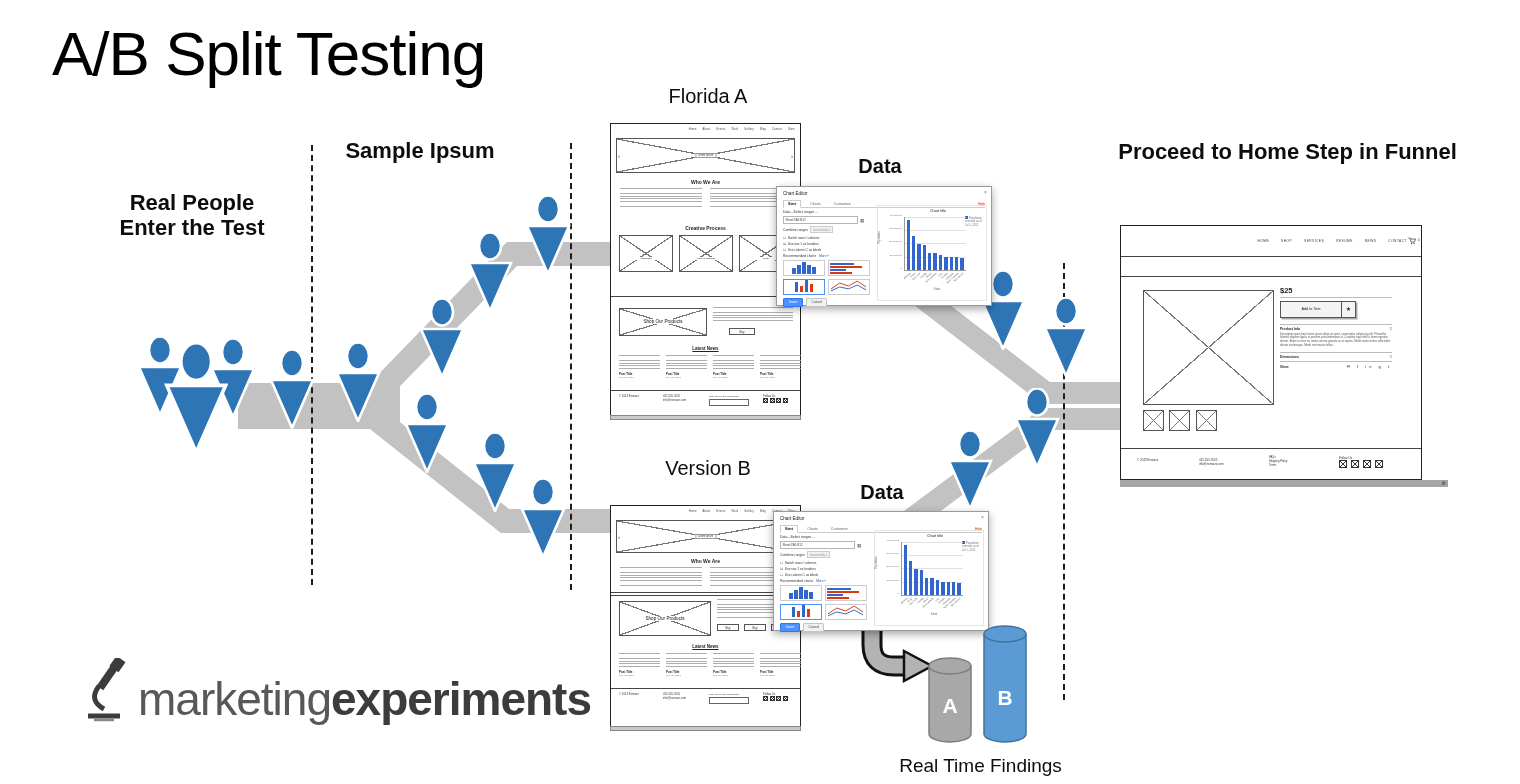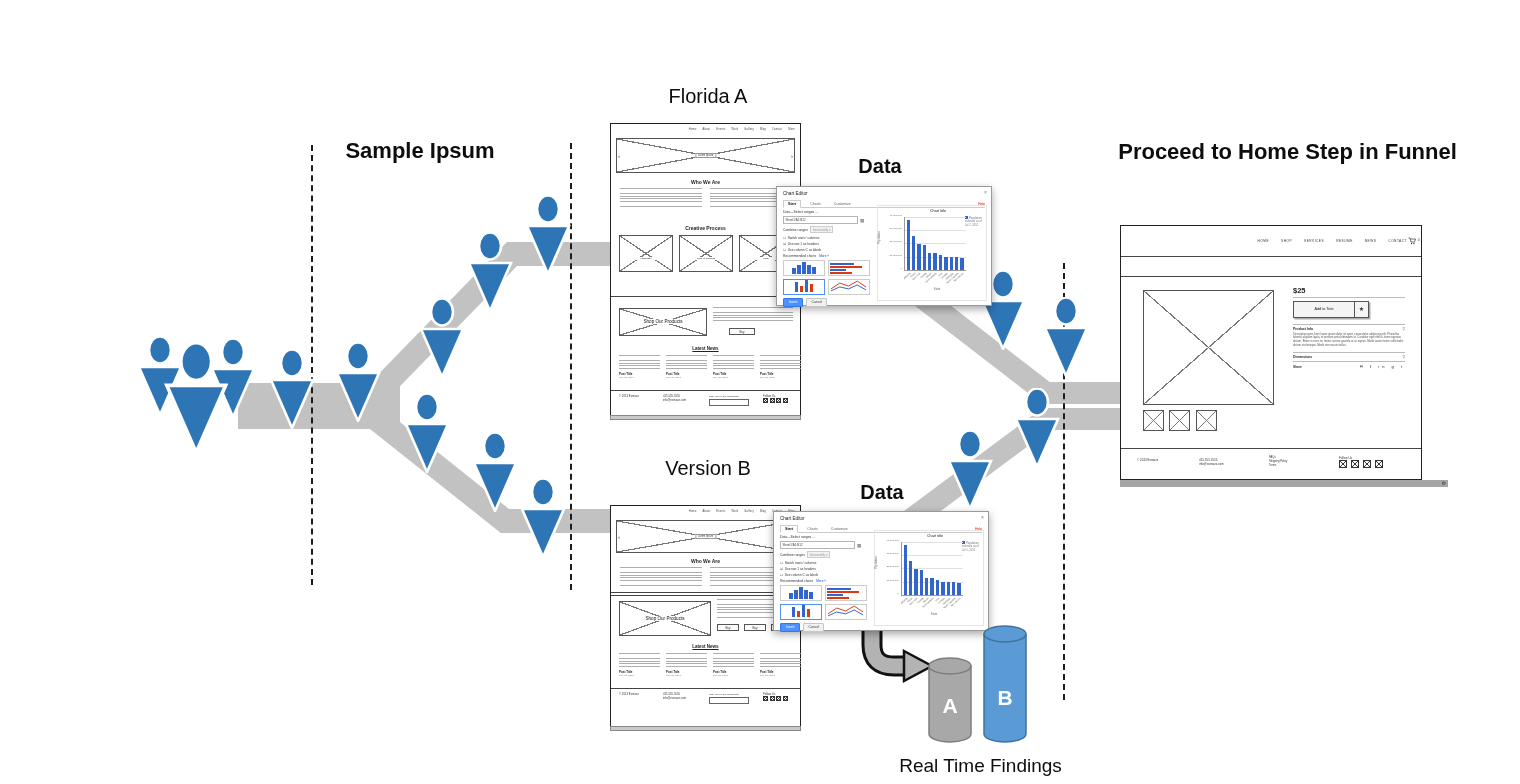--- a/index.html
+++ b/index.html
@@ -70,21 +70,21 @@
   .ce-plot .grid{position:absolute;left:0;right:0;height:0;border-top:0.5px solid #e0e0e0;}
   .ce-bar{width:3.4px;background:#3366cc;position:relative;z-index:1;}
   .ce-yt{position:absolute;left:7px;top:9px;width:17px;font-size:2.5px;color:#666;text-align:right;line-height:1;}
   .ce-ytitle{position:absolute;left:-5px;top:30px;font-size:2.7px;color:#666;transform:rotate(-90deg);}
   .ce-xlabs{position:absolute;left:26px;top:66px;width:62px;height:14px;display:flex;gap:2px;padding:0 1.5px;box-sizing:border-box;overflow:hidden;}
   .ce-xlabs span{width:3.4px;font-size:2.4px;color:#666;white-space:nowrap;transform:rotate(-42deg);transform-origin:top right;direction:rtl;}
   .ce-xtitle{position:absolute;left:28px;top:82px;width:62px;text-align:center;font-size:2.7px;color:#666;}
   
   #funnel-nav{position:absolute;right:14px;top:0;height:30px;display:flex;align-items:center;gap:12px;font-size:3.2px;letter-spacing:.5px;color:#333;}
   .fn-hr{position:absolute;left:0;right:0;height:0;border-top:0.8px solid #444;}
-  .f-right{position:absolute;left:172px;width:112px;font-size:3px;color:#333;}
+  .f-right{position:absolute;left:159px;width:112px;font-size:3px;color:#333;}
   .thin-hr{border:0;border-top:0.6px solid #bbb;margin:2px 0;}
   .acc-row{display:flex;justify-content:space-between;font-weight:bold;font-size:3.4px;color:#222;}
   #funnel-desc{font-size:2.75px;line-height:1.45;color:#555;margin-top:1.5px;}
   .share-ic{font-size:4px;letter-spacing:3px;color:#222;}
   
   .cyl{position:absolute;z-index:6;}
   .cyl-letter{position:absolute;width:100%;text-align:center;color:#fff;font-weight:bold;font-size:21px;z-index:7;}
   #logo{position:absolute;left:84px;top:658px;display:flex;align-items:flex-end;z-index:6;}
   #logo .lt{font-size:46px;font-weight:300;color:#58585a;letter-spacing:-1px;line-height:1;}
   #logo .bd{font-size:46px;font-weight:bold;color:#3c3c3e;letter-spacing:-1px;line-height:1;}
@@ -199,21 +199,26 @@
         </svg>
       </div>
       <div class="person" style="left: 947px; top: 430px;">
         <svg width="46" height="80" viewBox="0 0 46 80">
           <polygon points="2,31 44,31 23,79" fill="#2E75B6" stroke="#fff" stroke-width="2.6"></polygon>
           <ellipse cx="23" cy="14" rx="11" ry="13.5" fill="#2E75B6" stroke="#fff" stroke-width="2.6"></ellipse>
         </svg>
       </div>
     </div>
 
+  <div class="big-title">A/B Split Testing</div>
   <div class="stage-h" style="left:330px;top:138px;width:180px;">Sample Ipsum</div>
+  <div class="stage-h" style="left:92px;top:190px;width:200px;">
+    <span>Real People</span><br>
+    <span>Enter the Test</span>
+  </div>
   <div class="stage-h" style="left:1090px;top:139px;width:395px;">Proceed to Home Step in Funnel</div>
   <div class="plain-h" style="left:648px;top:85px;width:120px;">Florida A</div>
   <div class="plain-h" style="left:648px;top:457px;width:120px;">Version B</div>
   <div class="stage-h" style="left:840px;top:155px;width:80px;font-size:20px;">Data</div>
   <div class="stage-h" style="left:842px;top:481px;width:80px;font-size:20px;">Data</div>
   <div class="plain-h" style="left:878px;top:755px;width:205px;font-size:19px;">Real Time Findings</div>
 
   <div class="page" style="left:610px;top:123px;width:191px;height:297px;">
     <div class="wnav">
         <span>Home</span>
@@ -616,14 +621,25 @@
     <div class="cyl-letter" style="top:38px;">A</div>
   </div>
   <div class="cyl" style="left:982px;top:624px;">
     <svg width="46" height="120" viewBox="0 0 46 120">
       <path d="M2 10 L2 110 A21 8 0 0 0 44 110 L44 10" fill="#5b9bd5" stroke="#41719c" stroke-width="1.5"></path>
       <ellipse cx="23" cy="10" rx="21" ry="8" fill="#5b9bd5" stroke="#41719c" stroke-width="1.5"></ellipse>
     </svg>
     <div class="cyl-letter" style="top:62px;">B</div>
   </div>
 
+  <div id="logo">
+    <svg width="52" height="64" viewBox="0 0 52 64" style="margin-right:2px;">
+      <line x1="34" y1="4" x2="16" y2="30" stroke="#3c3c3e" stroke-width="8"></line>
+      <line x1="37" y1="1" x2="30" y2="11" stroke="#3c3c3e" stroke-width="11"></line>
+      <path d="M15 28 q-11 14 5 23" stroke="#3c3c3e" stroke-width="5" fill="none"></path>
+      <line x1="4" y1="58" x2="36" y2="58" stroke="#3c3c3e" stroke-width="5"></line>
+      <line x1="10" y1="62" x2="30" y2="62" stroke="#8a8a8c" stroke-width="2.5"></line>
+    </svg>
+    <span class="lt">marketing</span>
+      <span class="bd">experiments</span>
+  </div>
 
 </div>
 
 </body></html>

